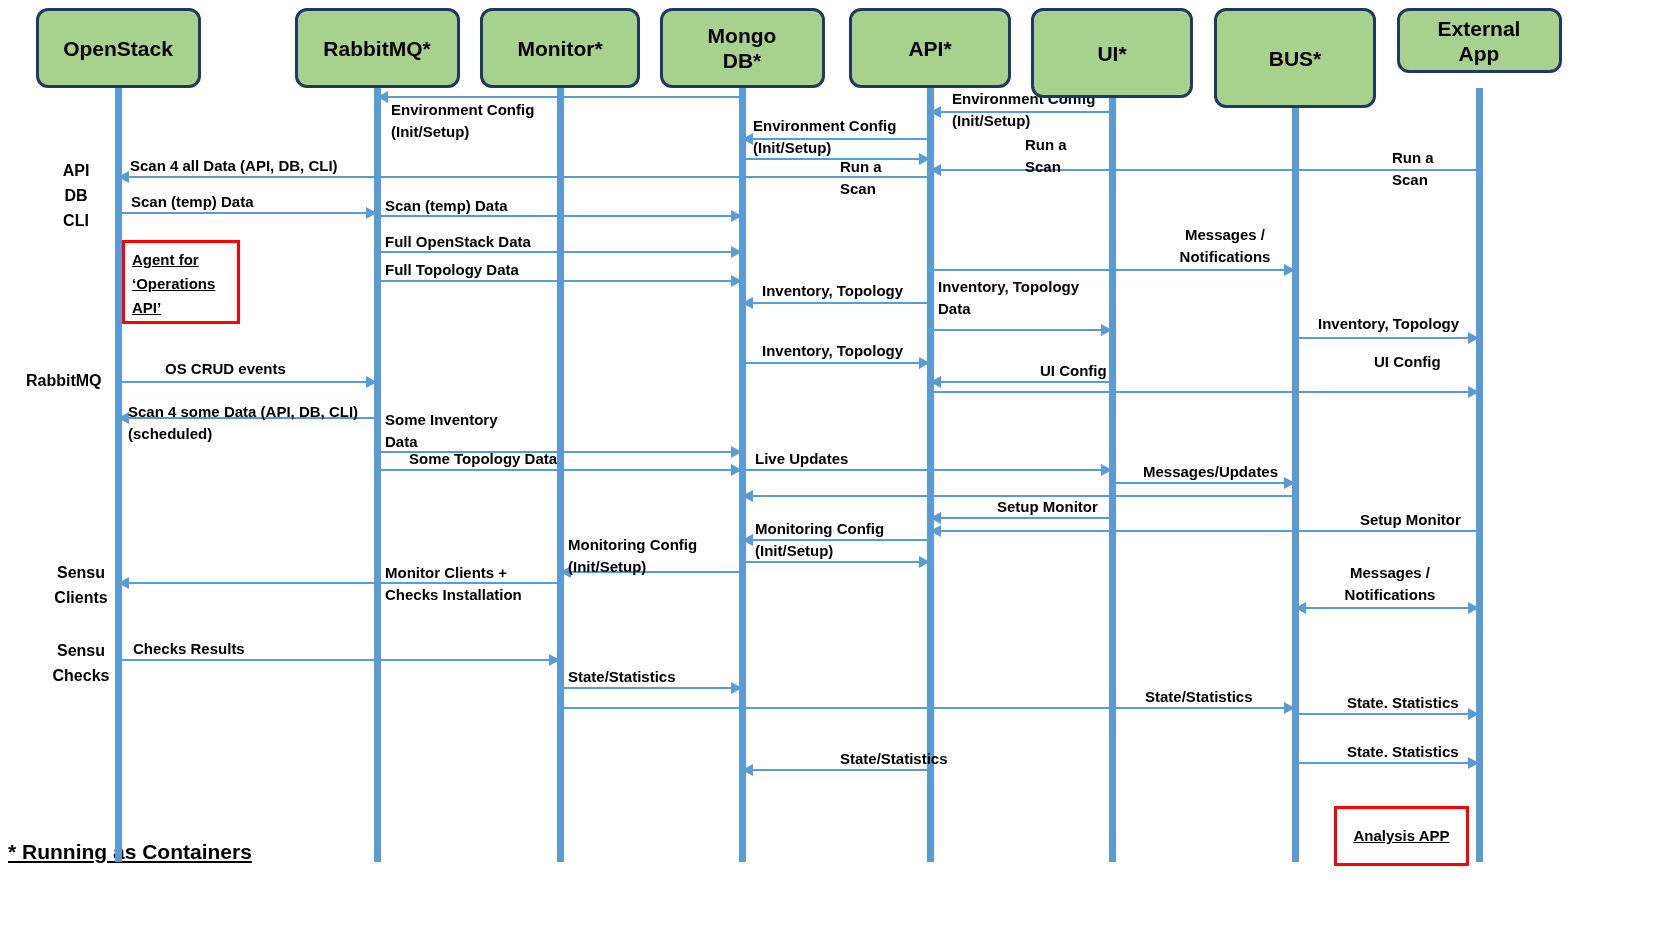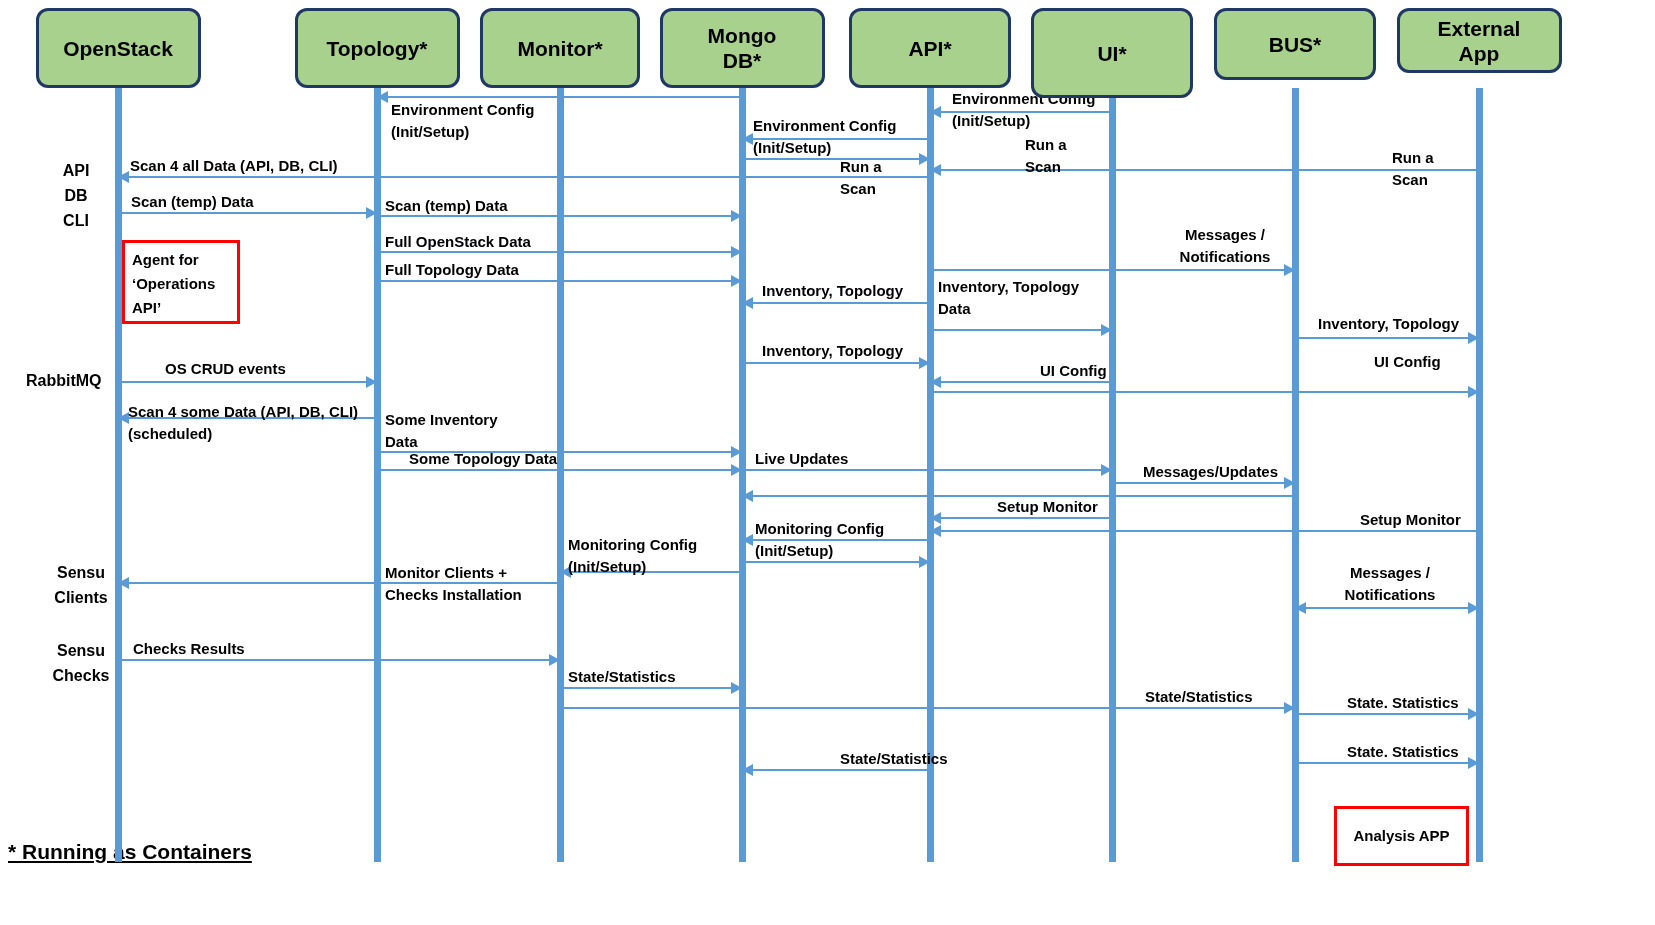--- a/index.html
+++ b/index.html
@@ -27,21 +27,21 @@
     position:absolute; font-weight:bold; font-size:15px; line-height:22px;
     white-space:pre-line; color:var(--text,#000);
   }
   .side-label {
     position:absolute; font-weight:bold; font-size:16px; line-height:25px;
     white-space:pre-line; color:var(--text,#000);
   }
 
   .red-box {
     position:absolute; border:3px solid var(--red,#ff0000); background:#fff;
-    padding:5px 7px; color:var(--text,#000);
+    padding:5px 7px; color:var(--text,#000);text-decoration:underline;
   }
   .red-box .red-box-label { font-weight:bold; font-size:15px; line-height:24px; white-space:pre-line; }
   .red-box.center { display:flex; align-items:center; justify-content:center; padding:0; }
 
   #footnote {
     position:absolute; left:8px; top:840px;
     font-weight:bold; font-size:21px; text-decoration:underline; color:var(--text,#000);
   }
 </style>
 </head>
@@ -179,36 +179,36 @@
     <div class="msg-line" style="left: 1295px; top: 762px; width: 184px;"></div>
     <div class="head right" style="left: 1468px; top: 757px;"></div>
     <div class="msg-label" style="left: 1347px; top: 741px;">State. Statistics</div>
     <div class="msg-line" style="left: 742px; top: 769px; width: 188px;"></div>
     <div class="head left" style="left: 742px; top: 764px;"></div>
     <div class="msg-label" style="left: 840px; top: 748px;">State/Statistics</div>
     <div class="actor-box" style="left: 35.5px; top: 8px; width: 165px; height: 80px;">
       <div class="actor-label">OpenStack</div>
     </div>
     <div class="actor-box" style="left: 294.5px; top: 8px; width: 165px; height: 80px;">
-      <div class="actor-label">Topology*</div>
+      <div class="actor-label">RabbitMQ*</div>
     </div>
     <div class="actor-box" style="left: 659.5px; top: 8px; width: 165px; height: 80px;">
       <div class="actor-label">Mongo
 DB*</div>
     </div>
     <div class="actor-box" style="left: 480px; top: 8px; width: 160px; height: 80px;">
       <div class="actor-label">Monitor*</div>
     </div>
     <div class="actor-box" style="left: 849px; top: 8px; width: 162px; height: 80px;">
       <div class="actor-label">API*</div>
     </div>
     <div class="actor-box" style="left: 1031px; top: 8px; width: 162px; height: 90px;">
       <div class="actor-label">UI*</div>
     </div>
-    <div class="actor-box" style="left: 1214px; top: 8px; width: 162px; height: 72px;">
+    <div class="actor-box" style="left: 1214px; top: 8px; width: 162px; height: 100px;">
       <div class="actor-label">BUS*</div>
     </div>
     <div class="actor-box" style="left: 1396.5px; top: 8px; width: 165px; height: 65px;">
       <div class="actor-label">External
 App</div>
     </div>
     <div class="side-label" style="left: 55px; top: 158px; width: 42px; text-align: center;">API
 DB
 CLI</div>
     <div class="side-label" style="left: 26px; top: 368px;">RabbitMQ</div>

